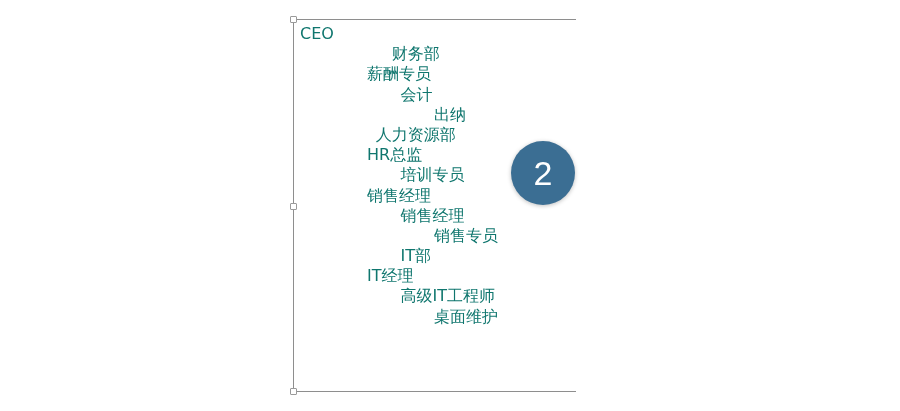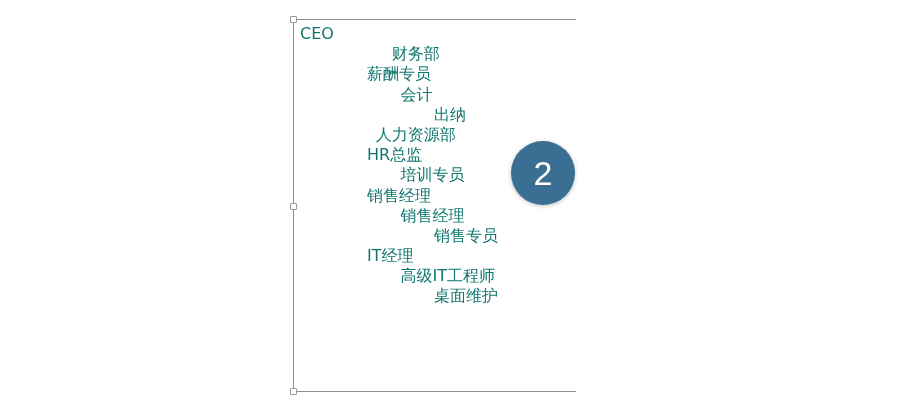--- a/index.html
+++ b/index.html
@@ -112,20 +112,21 @@
       <li class="lvl-1">财务部</li>
       <li class="lvl-2">薪酬专员</li>
       <li class="lvl-3">会计</li>
       <li class="lvl-4">出纳</li>
       <li class="lvl-1">人力资源部</li>
       <li class="lvl-2">HR总监</li>
       <li class="lvl-3">培训专员</li>
       <li class="lvl-2">销售经理</li>
       <li class="lvl-3">销售经理</li>
       <li class="lvl-4">销售专员</li>
+      <li class="lvl-1">IT部</li>
       <li class="lvl-2">IT经理</li>
       <li class="lvl-3">高级IT工程师</li>
       <li class="lvl-4">桌面维护</li>
     </ul>
   </div>
 
   <div class="step-badge">2</div>
 
 </div>
 

